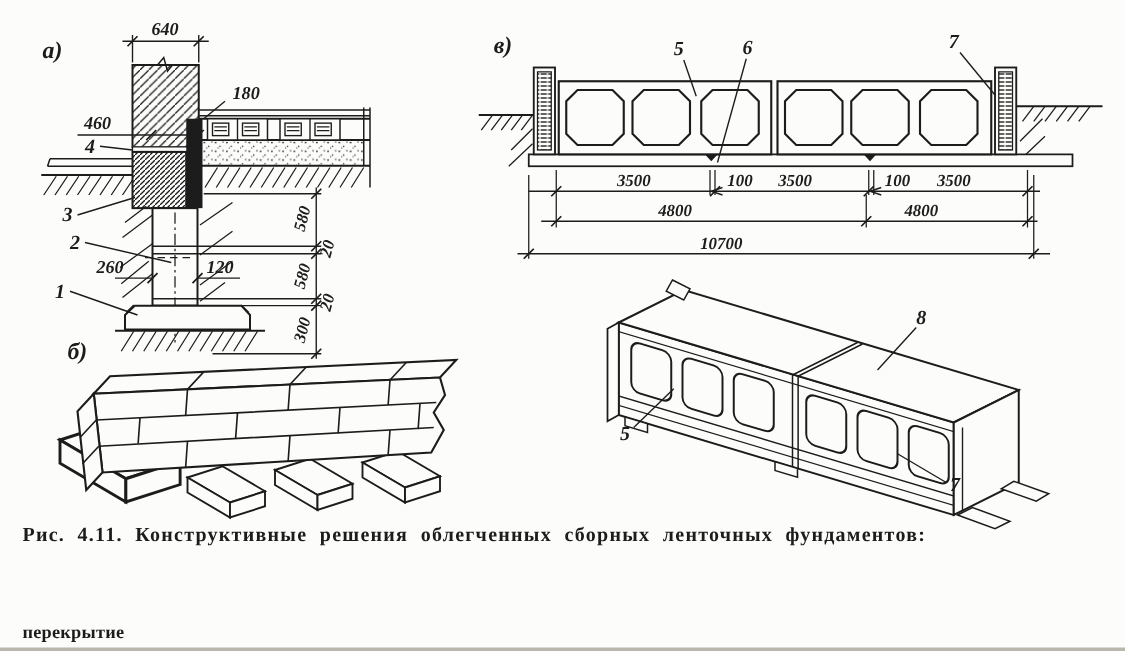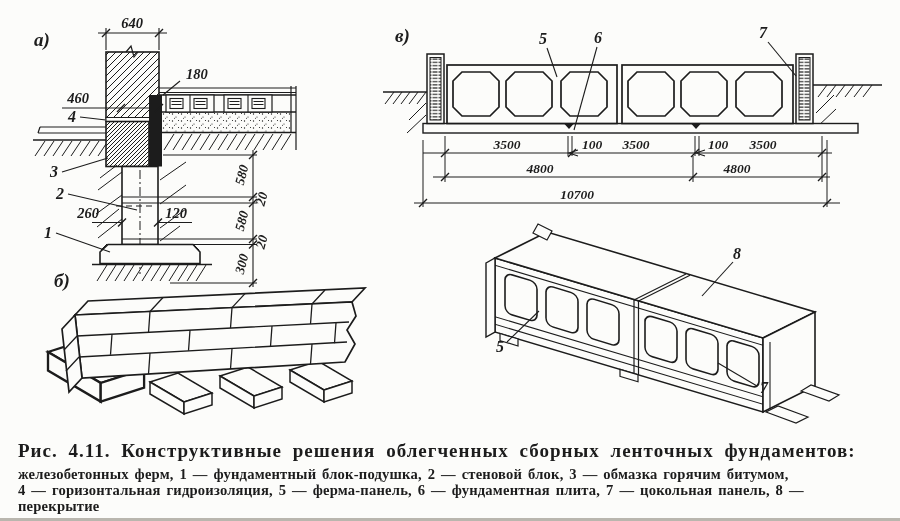--- a/index.html
+++ b/index.html
@@ -14,21 +14,21 @@
   svg .ln  { stroke:var(--ink); fill:none; }
   svg .fw  { fill:var(--paper); stroke:var(--ink); }
   svg .blk { fill:var(--ink); stroke:none; }
   svg text { fill:var(--ink); }
   .dim     { font:italic bold 13.5px "Liberation Serif", serif; }
   .dimb    { font:italic bold 14.5px "Liberation Serif", serif; }
   .callout { font:italic bold 16px "Liberation Serif", serif; }
   .seclabel{ font:italic bold 19px "Liberation Serif", serif; }
   .caption { position:absolute; left:18px; width:876px; }
   .cap-title {
-    top:440px; font-weight:bold; font-size:19px; letter-spacing:1px;
+    top:420px; font-weight:bold; font-size:16px; letter-spacing:1px;
     word-spacing:5px; white-space:nowrap;
   }
   .cap-line {
     font-weight:bold; font-size:14.6px; letter-spacing:0.2px;
     word-spacing:2px; white-space:nowrap;
   }
   .cap-line.l0 { top:450px; }
   .cap-line.l1 { top:466px; }
   .cap-line.l2 { top:482px; }
   .cap-line.l3 { top:498px; }
@@ -247,18 +247,16 @@
     <path d="M507,342 L539,311" class="ln" stroke-width="1.1"></path>
     <text x="500" y="352" class="callout" text-anchor="middle">5</text>
     <path d="M733,262 L702,296" class="ln" stroke-width="1.1"></path>
     <text x="737" y="259" class="callout" text-anchor="middle">8</text>
     <path d="M757,386 L718,363" class="ln" stroke-width="1.1"></path>
     <text x="764" y="393" class="callout" text-anchor="middle">7</text>
   </g>
 </svg>
 
   <div class="caption cap-title">Рис. 4.11. Конструктивные решения облегченных сборных ленточных фундаментов:</div>
-  <div class="caption cap-line l1">железобетонных ферм, 1 — фундаментный блок-подушка, 2 — стеновой блок, 3 — обмазка горячим битумом,</div>
-  <div class="caption cap-line l2">4 — горизонтальная гидроизоляция, 5 — ферма-панель, 6 — фундаментная плита, 7 — цокольная панель, 8 —</div>
   <div class="caption cap-line l3">перекрытие</div>
 
   <div class="page-edge"></div>
 </div>
 
 </body></html>

